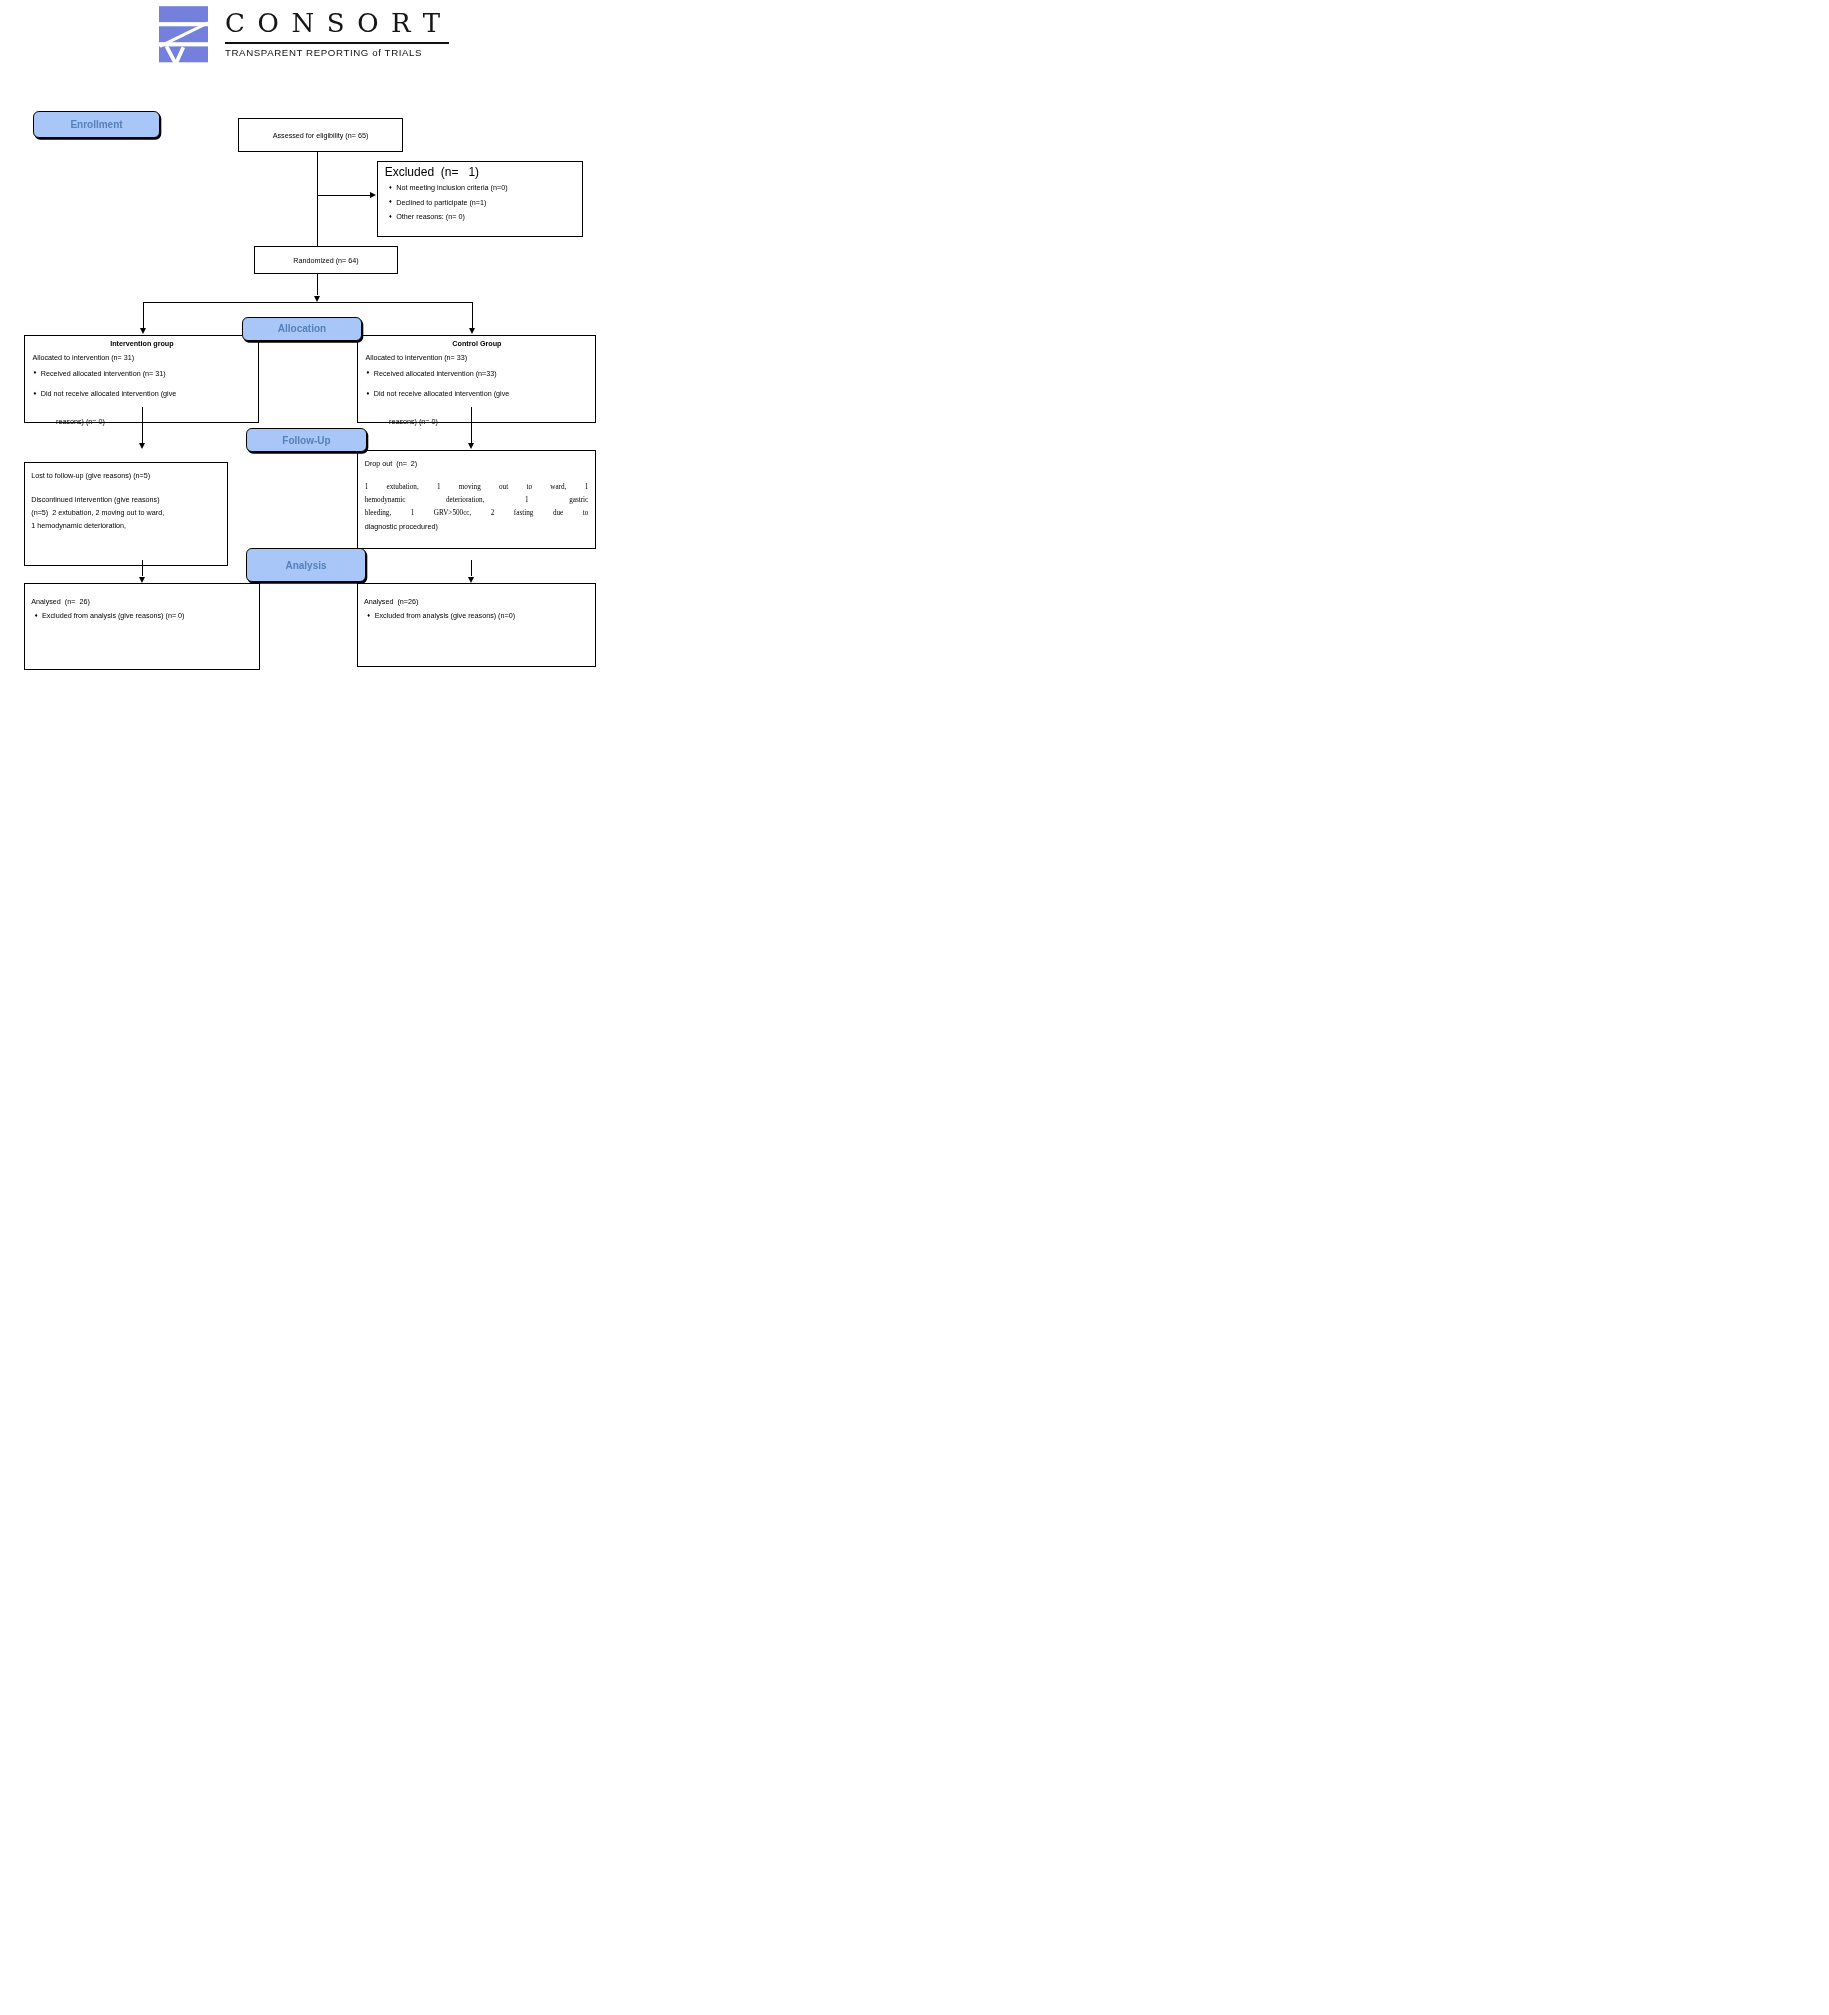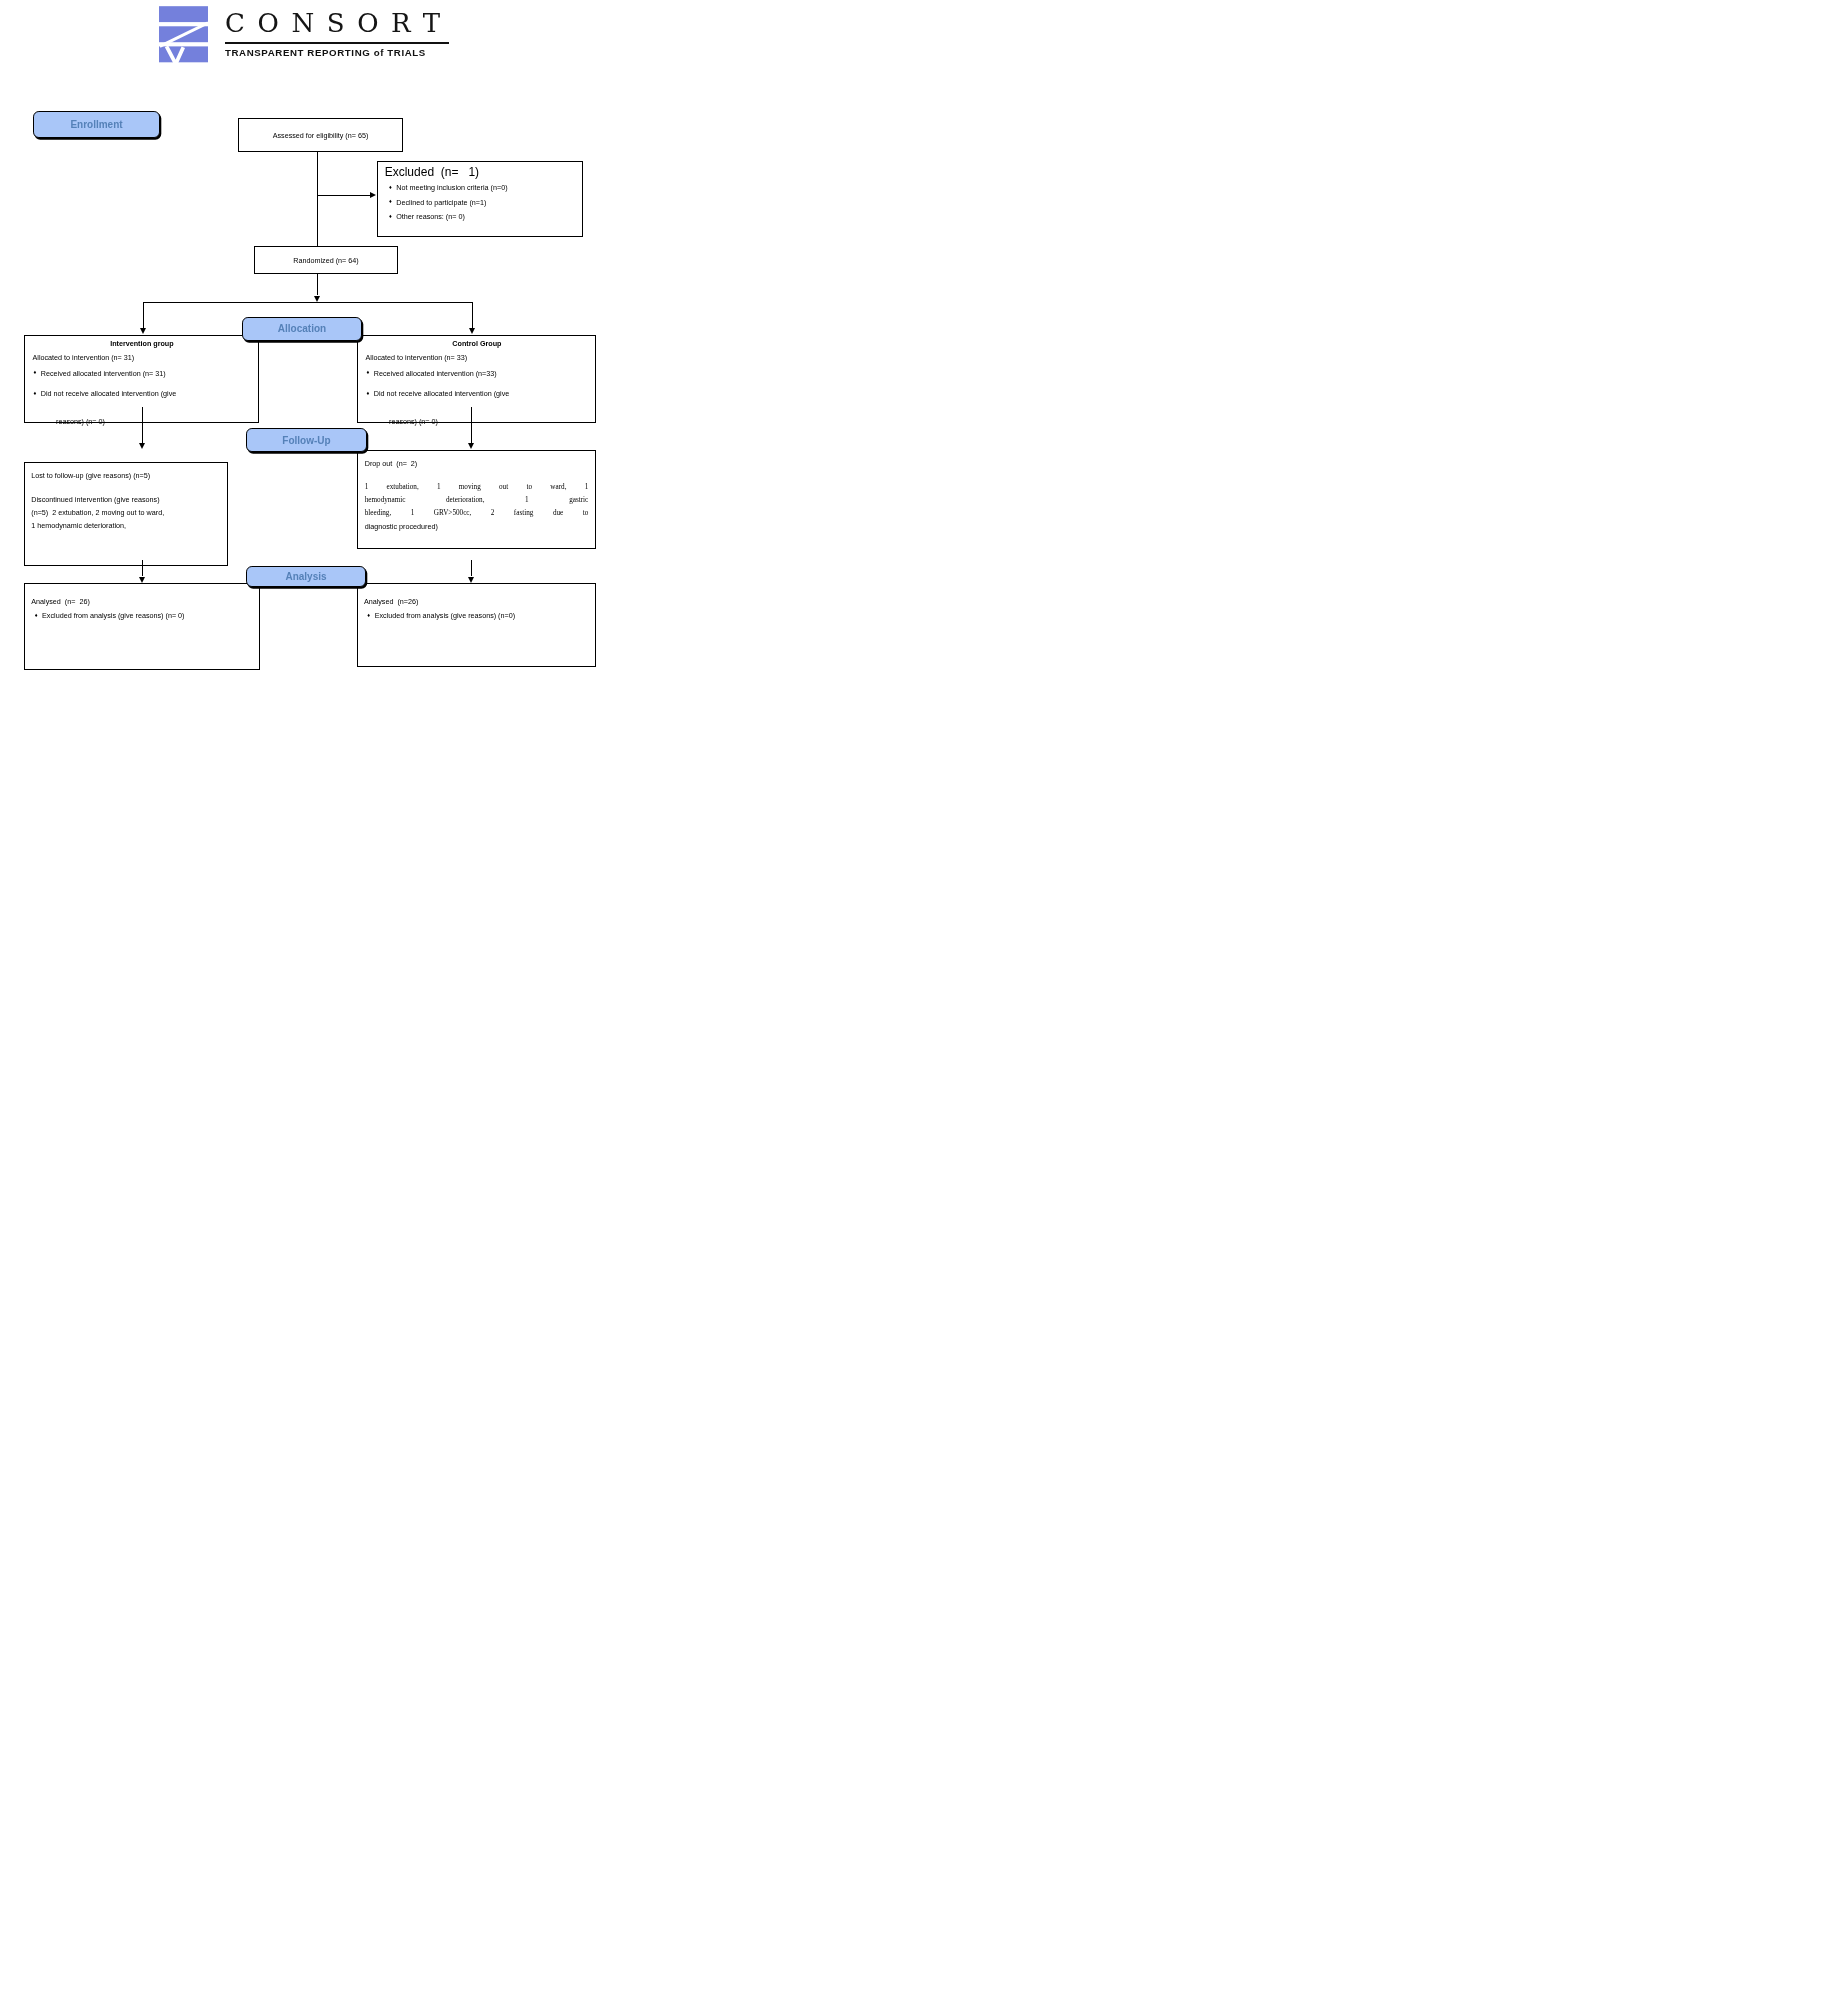--- a/index.html
+++ b/index.html
@@ -16,21 +16,21 @@
   
   .logo-icon{position:absolute;left:159px;top:5.9px;width:49px;height:59px;}
   .logo-title{
     position:absolute;left:225px;top:5.9px;width:227px;height:34px;
     font-family:"DejaVu Serif",serif;font-size:26px;font-weight:400;
     letter-spacing:12.6px;color:#151515;line-height:34px;white-space:nowrap;
   }
   .logo-rule{position:absolute;left:225px;top:42px;width:224px;height:1.7px;background:#111;}
   .logo-subtitle{
     position:absolute;left:225px;top:47px;width:224px;
-    font-size:9.7px;font-weight:bold;letter-spacing:0.6px;color:#111;line-height:12.6px;
+    font-size:9.7px;font-weight:normal;letter-spacing:0.6px;color:#111;line-height:12.6px;
     white-space:nowrap;
   }
   
   .label{
     position:absolute;background:var(--label-fill);border:1.3px solid #000;border-radius:5.9px;
     box-shadow:1.3px 1.7px 0 #000;display:flex;align-items:center;justify-content:center;
     font-weight:bold;font-size:10px;color:var(--label-text);z-index:6;box-sizing:border-box;
   }
   
   .box{
@@ -65,21 +65,21 @@
     <line x1="2" y1="96" x2="117" y2="40" stroke="#ffffff" stroke-width="7"></line>
     <polyline points="18,96 40,138 58,98" fill="none" stroke="#ffffff" stroke-width="9"></polyline>
   </svg>
   <div class="logo-title">CONSORT</div>
   <div class="logo-rule"></div>
   <div class="logo-subtitle">TRANSPARENT REPORTING of TRIALS</div>
 
   <div class="label" style="left:33px;top:111px;width:127px;height:27px">Enrollment</div>
   <div class="label" style="left:242px;top:317px;width:120px;height:23.6px">Allocation</div>
   <div class="label" style="left:246px;top:428px;width:121px;height:24.4px">Follow-Up</div>
-  <div class="label" style="left:246px;top:566px;width:120px;height:21px">Analysis</div>
+  <div class="label" style="left:246px;top:548px;width:120px;height:34px">Analysis</div>
 
   <div class="box center-box" style="left:238px;top:118px;width:165px;height:34px">
     <span class="pre">Assessed for eligibility (n= 65)</span>
   </div>
 
   <div class="box" style="left:377px;top:161px;width:206px;height:76px;padding:5px 4.2px 0 6.7px">
     <div class="bx-title pre">Excluded  (n=   1)</div>
     <div class="brow" style="margin-top:4.2px;padding-left:4.2px">
       <span class="diamond">♦</span>
       <span class="pre">Not meeting inclusion criteria (n=0)</span>

